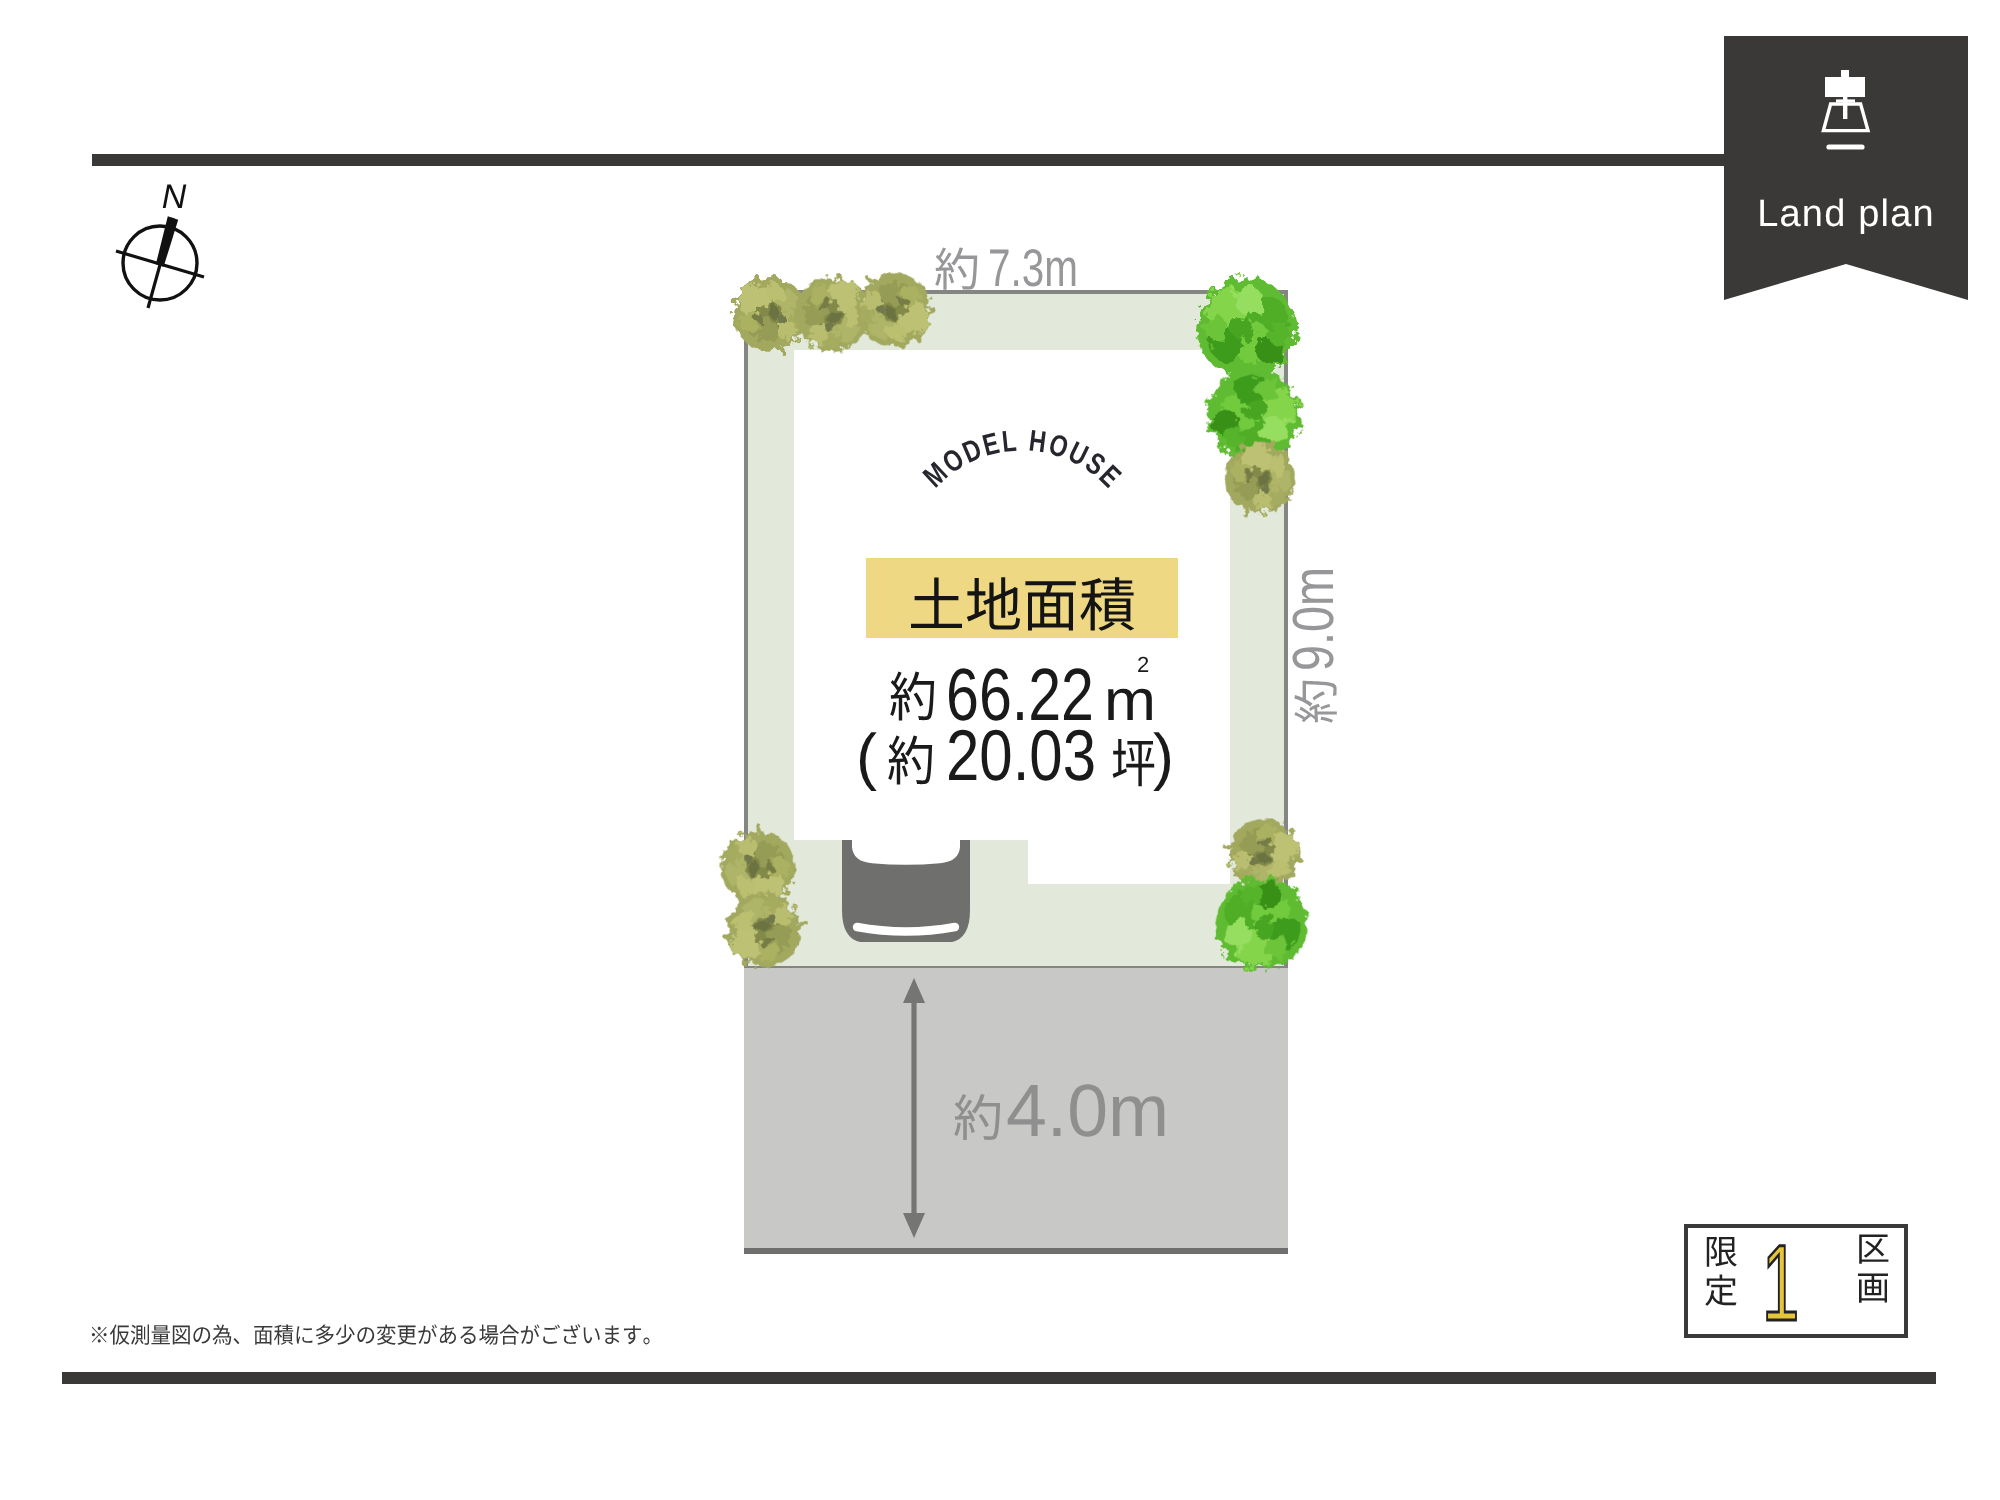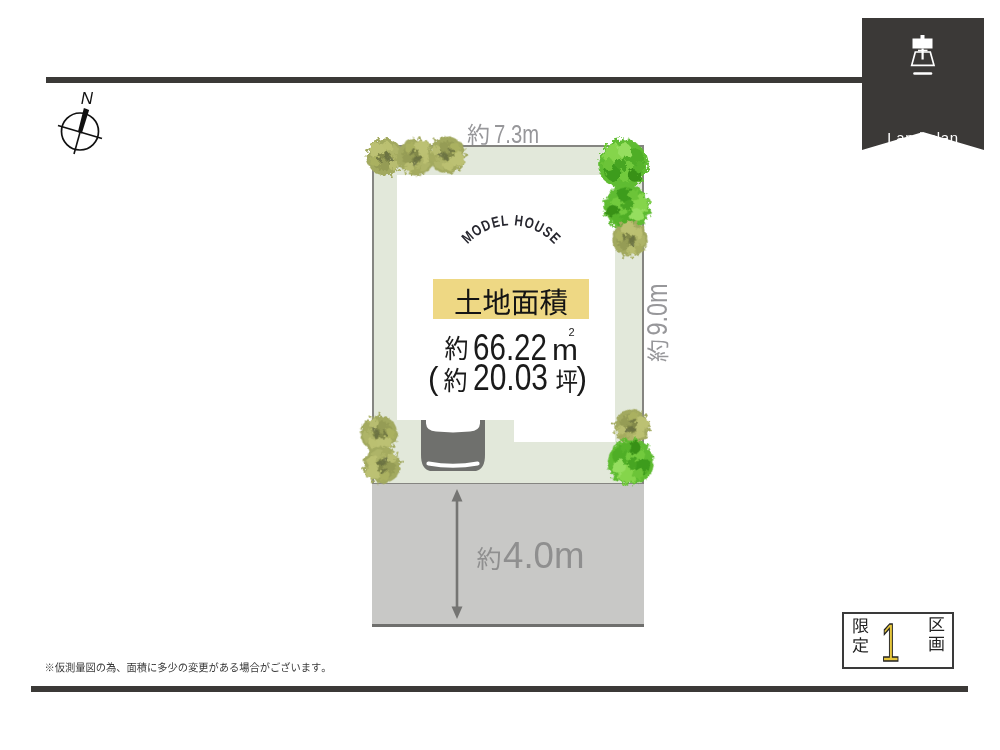--- a/index.html
+++ b/index.html
@@ -22,21 +22,21 @@
 <svg class="abs" style="left:890px;top:25px;" width="65" height="55" viewBox="0 0 65 55">
   <rect x="30.5" y="10" width="4" height="8" fill="#fff"></rect>
   <rect x="22.5" y="13.5" width="20" height="10" fill="#fff"></rect>
   <rect x="31.5" y="23.5" width="2.2" height="11" fill="#fff"></rect>
   <line x1="28" y1="25.5" x2="37.5" y2="25.5" stroke="#fff" stroke-width="1.6"></line>
   <path d="M25.3 27 L40.3 27 L44 40.3 L21.7 40.3 Z" fill="none" stroke="#fff" stroke-width="1.7"></path>
   <line x1="24.5" y1="48.5" x2="41" y2="48.5" stroke="#fff" stroke-width="2.6" stroke-linecap="round"></line>
 </svg>
 
 <div class="abs" style="left:862px;top:97px;width:122px;text-align:center;color:#fff;
-     font-size:15px;letter-spacing:0.6px;margin-top:32px;">Land plan</div>
+     font-size:19px;letter-spacing:0.6px;">Land plan</div>
 
 <svg class="abs" style="left:50px;top:88px;" width="65" height="75" viewBox="0 0 65 75">
   <circle cx="30" cy="43.5" r="18.5" fill="none" stroke="#111" stroke-width="1.7"></circle>
   <line x1="8" y1="37.5" x2="52" y2="50.5" stroke="#111" stroke-width="1.6"></line>
   <line x1="36.5" y1="21" x2="24" y2="66" stroke="#111" stroke-width="1.6"></line>
   <polygon points="33.9,20.1 39.1,21.9 31.8,45.4 27.9,44.1" fill="#111"></polygon>
   <text x="37" y="16" font-size="17" font-style="italic" fill="#111" text-anchor="middle">N</text>
 </svg>
 
 <div class="abs" style="left:372px;top:145px;width:268px;height:336px;background:#e2e8da;

